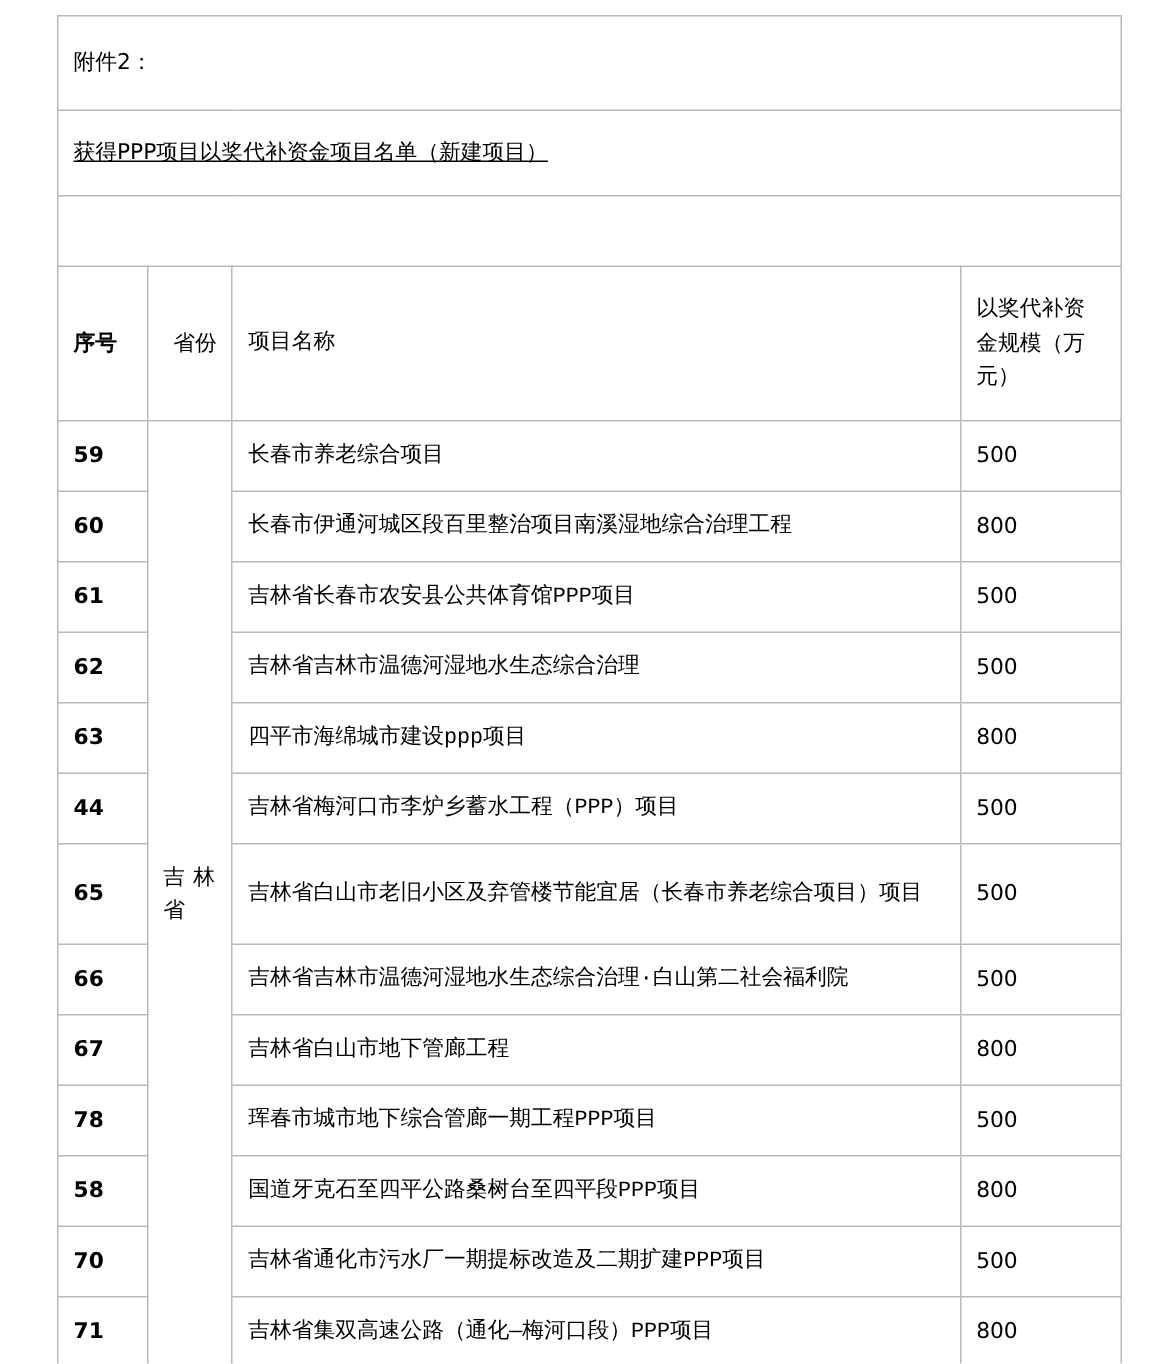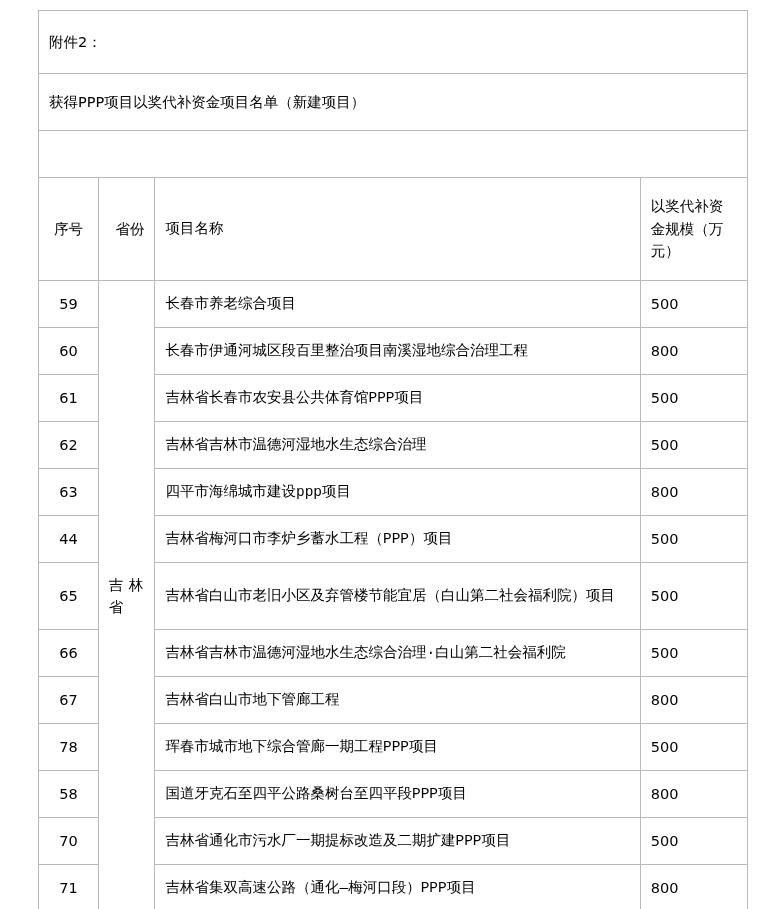--- a/index.html
+++ b/index.html
@@ -34,29 +34,30 @@
     line-height: 1.55;
     color: #000;
   }
   .attach-row td {
     height: 46px;
     padding-left: 12px;
   }
   .title-row td {
     height: 40px;
     padding-left: 12px;
+    text-decoration: underline;
   }
   .spacer-row td {
     height: 30px;
   }
   .header-row td {
     height: 86px;
     vertical-align: middle;
   }
-  .col-idx { width: 58px; text-align: center; padding-left: 11px; }
+  .col-idx { width: 58px; text-align: left; padding-left: 11px; font-weight: bold; }
   .col-prov { width: 55px; text-align: right; padding-left: 11px; }
   .col-name { width: 471px; text-align: left; padding-left: 12px; font-family: Liberation Mono, monospace; }
   .col-amt { width: 104px; text-align: left; padding-left: 11px; }
   .hdr-idx, .hdr-prov, .hdr-name, .hdr-amt {
     vertical-align: middle;
   }
   .hdr-amt {
     line-height: 1.6;
   }
   .prov-cell {
@@ -128,21 +129,21 @@
         <td class="col-name">四平市海绵城市建设ppp项目</td>
         <td class="col-amt">800</td>
       </tr>
       <tr class="data-row">
         <td class="col-idx">44</td>
         <td class="col-name">吉林省梅河口市李炉乡蓄水工程（PPP）项目</td>
         <td class="col-amt">500</td>
       </tr>
       <tr class="data-row row-tall">
         <td class="col-idx">65</td>
-        <td class="col-name">吉林省白山市老旧小区及弃管楼节能宜居（白山第二社会福利院）项目</td>
+        <td class="col-name">吉林省白山市老旧小区及弃管楼节能宜居（长春市养老综合项目）项目</td>
         <td class="col-amt">500</td>
       </tr>
       <tr class="data-row">
         <td class="col-idx">66</td>
         <td class="col-name">吉林省吉林市温德河湿地水生态综合治理·白山第二社会福利院</td>
         <td class="col-amt">500</td>
       </tr>
       <tr class="data-row">
         <td class="col-idx">67</td>
         <td class="col-name">吉林省白山市地下管廊工程</td>

